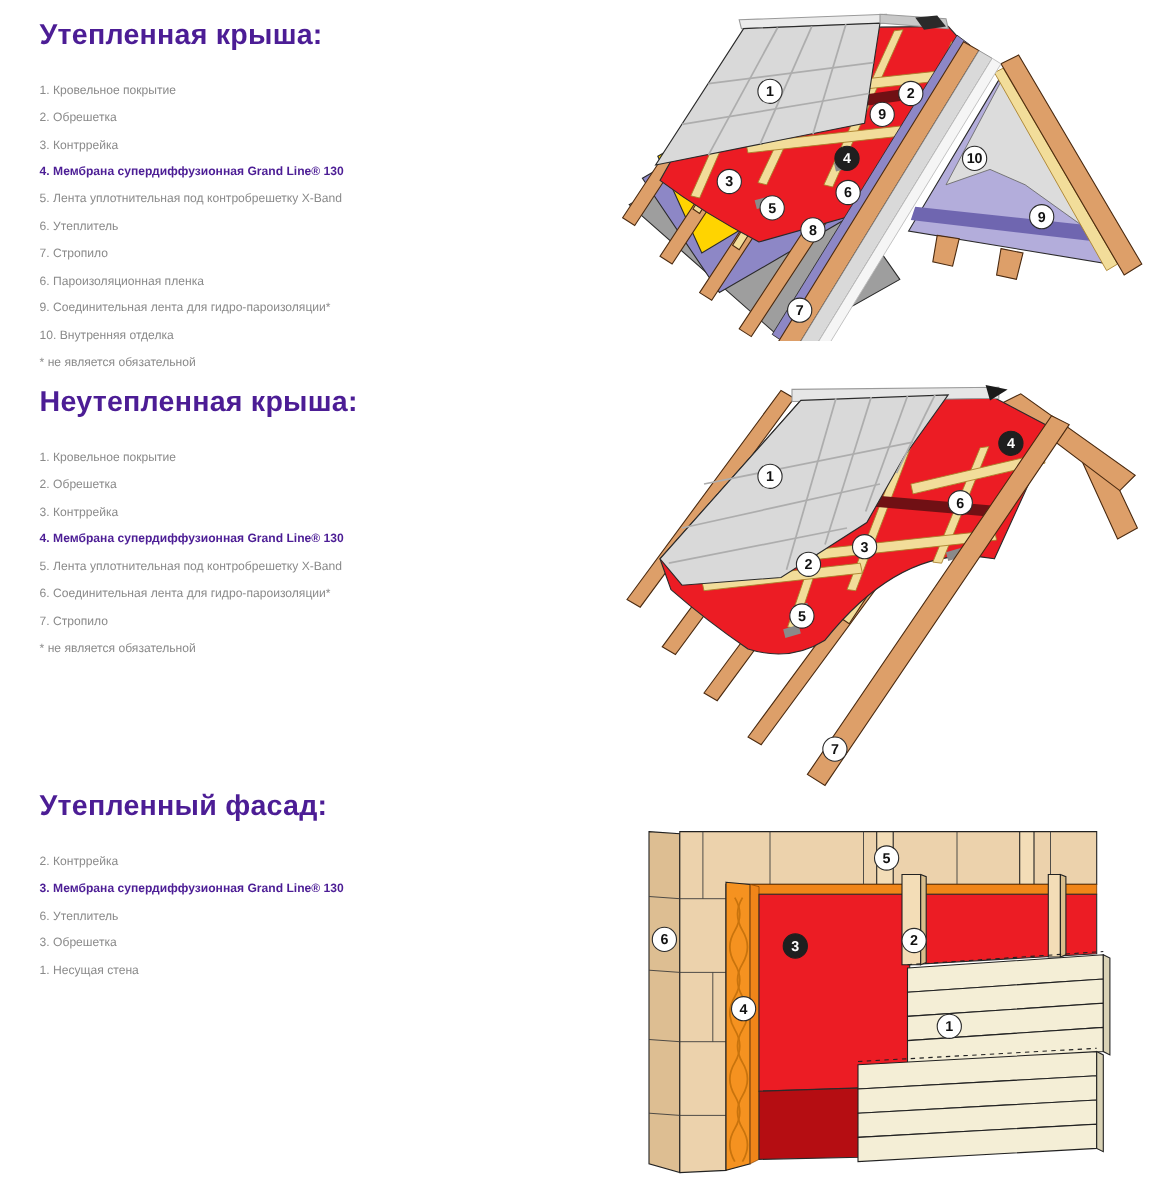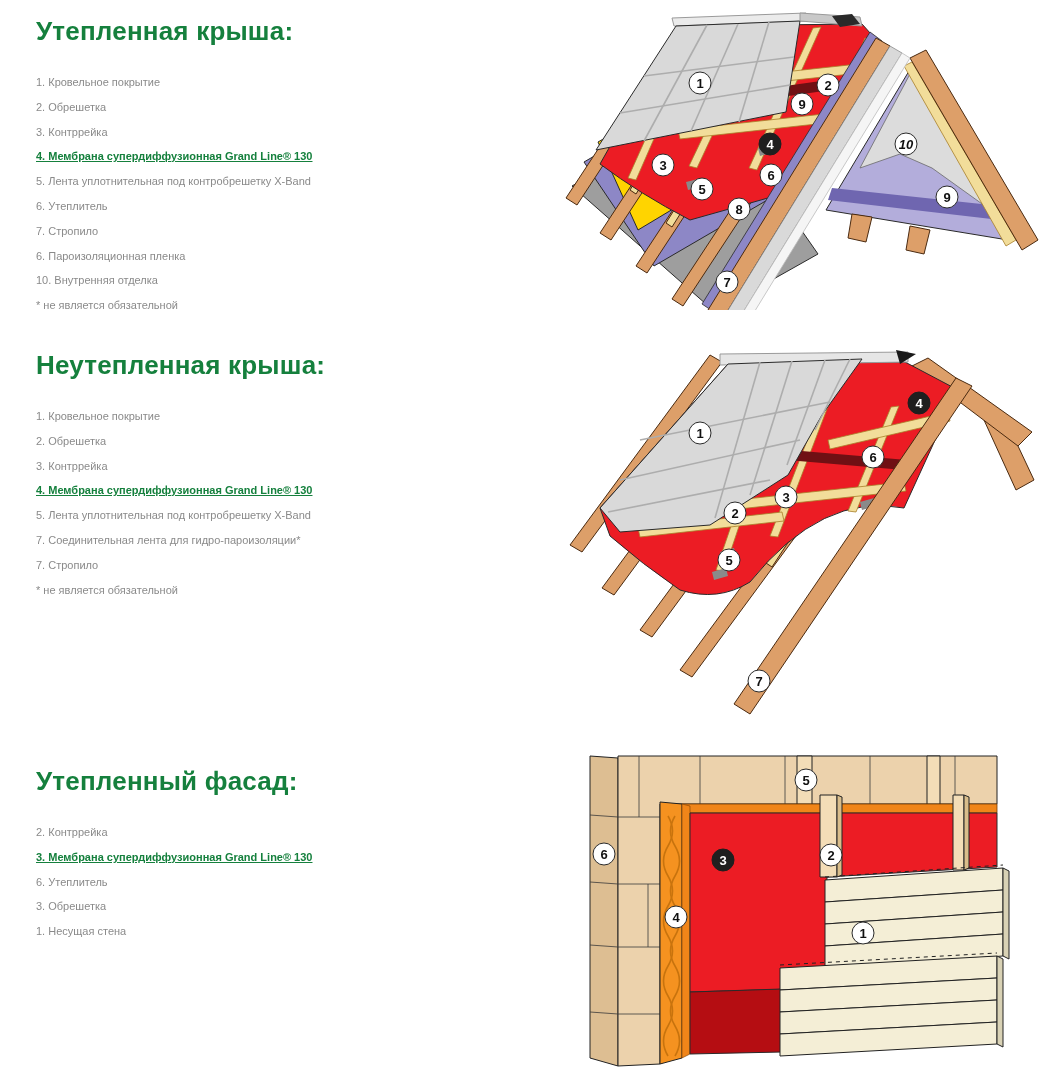--- a/index.html
+++ b/index.html
@@ -2,28 +2,28 @@
 <html><head>
 <meta charset="utf-8">
 <style>
   html,body{margin:0;padding:0;}
   body{
     width:1058px;height:1083px;position:relative;background:#ffffff;
     font-family:"Liberation Sans", sans-serif;overflow:hidden;
   }
   .section{position:absolute;left:36px;width:520px;}
   .section h2{
-    margin:0;font-size:26px;line-height:30px;font-weight:800;color:#15803d;
+    margin:0;font-size:26px;line-height:30px;font-weight:800;color:#4c1d95;
     letter-spacing:.2px;
   }
   .section ul{
     list-style:none;margin:24px 0 0 0;padding:0;
     font-size:11px;line-height:24.8px;color:#8a8a8a;
   }
-  .section ul li.bold{font-weight:700;color:#15803d;text-decoration:underline;}
+  .section ul li.bold{font-weight:700;color:#4c1d95;}
   .illus{position:absolute;}
   .illus svg{display:block;width:100%;height:100%;}
   .marker{
     position:absolute;width:23px;height:23px;border-radius:50%;
     background:#ffffff;border:1px solid #2a2a2a;box-sizing:border-box;
     transform:translate(-50%,-50%);
     display:flex;align-items:center;justify-content:center;
     font-size:13px;font-weight:700;color:#111;
   }
   .marker.dark{background:#1f1f1f;color:#ffffff;border-color:#1f1f1f;}
@@ -35,40 +35,41 @@
   <h2>Утепленная крыша:</h2>
   <ul>
       <li>1. Кровельное покрытие</li>
       <li>2. Обрешетка</li>
       <li>3. Контррейка</li>
       <li class="bold">4. Мембрана супердиффузионная Grand Line® 130</li>
       <li>5. Лента уплотнительная под контробрешетку X-Band</li>
       <li>6. Утеплитель</li>
       <li>7. Стропило</li>
       <li>6. Пароизоляционная пленка</li>
+      <li>9. Соединительная лента для гидро-пароизоляции*</li>
       <li>10. Внутренняя отделка</li>
       <li>* не является обязательной</li>
     </ul>
 </div>
 
 <div class="section" style="top:350px">
   <h2>Неутепленная крыша:</h2>
   <ul>
       <li>1. Кровельное покрытие</li>
       <li>2. Обрешетка</li>
       <li>3. Контррейка</li>
       <li class="bold">4. Мембрана супердиффузионная Grand Line® 130</li>
       <li>5. Лента уплотнительная под контробрешетку X-Band</li>
-      <li>7. Соединительная лента для гидро-пароизоляции*</li>
+      <li>6. Соединительная лента для гидро-пароизоляции*</li>
       <li>7. Стропило</li>
       <li>* не является обязательной</li>
     </ul>
 </div>
 
-<div class="section" style="top:766px">
+<div class="section" style="top:717px">
   <h2>Утепленный фасад:</h2>
   <ul>
       <li>2. Контррейка</li>
       <li class="bold">3. Мембрана супердиффузионная Grand Line® 130</li>
       <li>6. Утеплитель</li>
       <li>3. Обрешетка</li>
       <li>1. Несущая стена</li>
     </ul>
 </div>
 
@@ -148,21 +149,21 @@
   </svg>
   <div>
       <div class="marker" style="left: 140px; top: 83px;">1</div>
       <div class="marker" style="left: 268px; top: 85px;">2</div>
       <div class="marker" style="left: 242px; top: 104px;">9</div>
       <div class="marker dark" style="left: 210px; top: 144px;">4</div>
       <div class="marker" style="left: 103px; top: 165px;">3</div>
       <div class="marker" style="left: 211px; top: 175px;">6</div>
       <div class="marker" style="left: 142px; top: 189px;">5</div>
       <div class="marker" style="left: 179px; top: 209px;">8</div>
-      <div class="marker" style="left: 346px; top: 144px; font-style: italic;">10</div>
+      <div class="marker" style="left: 326px; top: 144px;">10</div>
       <div class="marker" style="left: 387px; top: 197px;">9</div>
       <div class="marker" style="left: 167px; top: 282px;">7</div>
     </div>
 </div>
 
 <div class="illus" style="left:560px;top:340px;width:498px;height:380px">
   <svg viewBox="0 0 498 380">
     <g stroke="#4a2a10" stroke-width="1">
       <polygon points="10,205 22,212 162,22 150,15" fill="#dd9f69"></polygon>
       <polygon points="42,248 54,255 194,65 182,58" fill="#dd9f69"></polygon>

